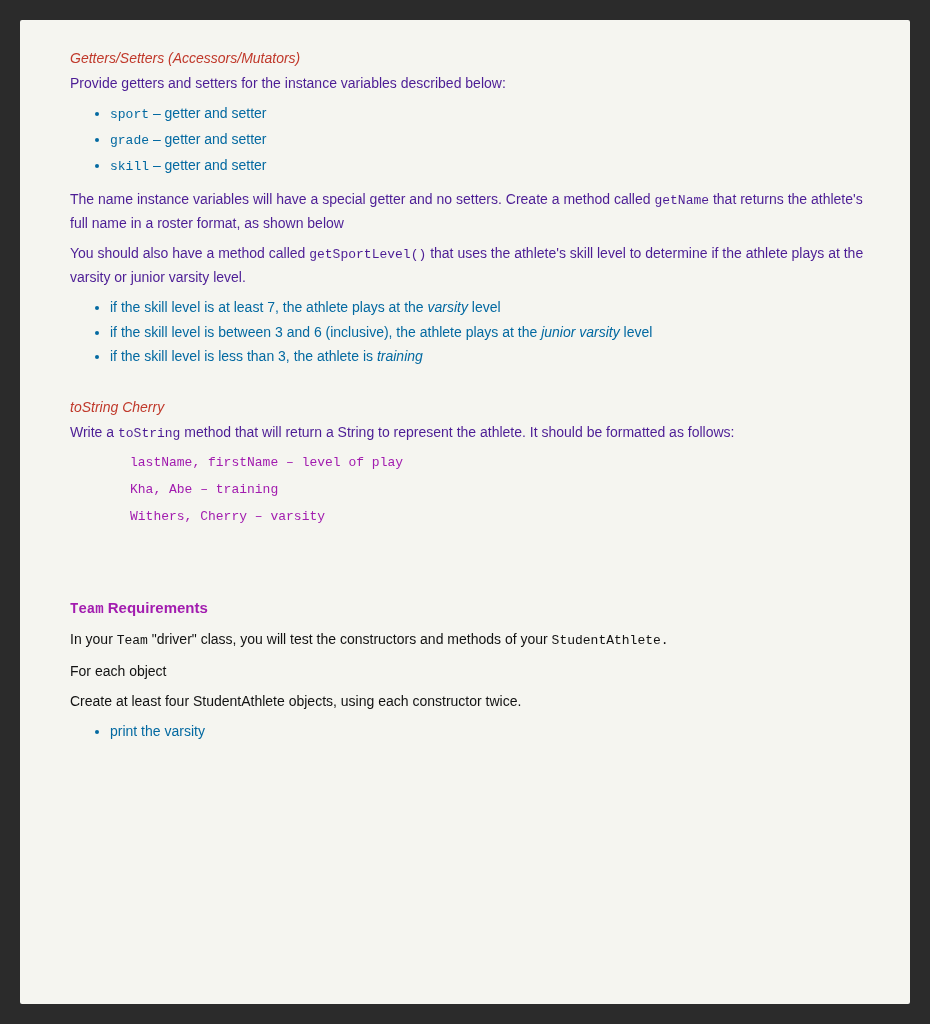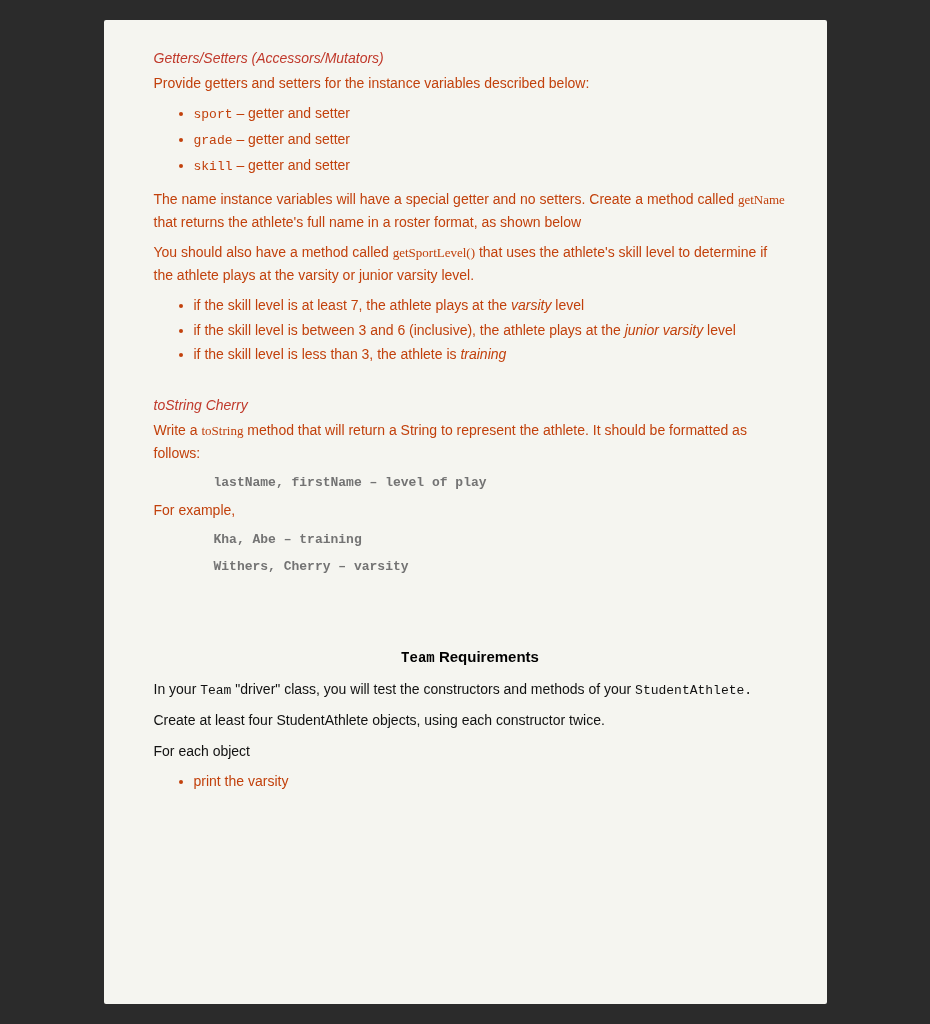--- a/index.html
+++ b/index.html
@@ -14,83 +14,81 @@
       min-height: 1024px;
       display: flex;
       align-items: flex-start;
       justify-content: center;
       padding: 20px;
       font-family: Arial, sans-serif;
     }
 
     .page-container {
       background-color: #f5f5f0;
-      width: 723px;
+      width: 890px;
       min-height: 984px;
       padding: 30px 40px 19px 50px;
       border-radius: 2px;
     }
 
     .section-heading-italic {
       color: #c0392b;
       font-style: italic;
       font-size: 14px;
       margin-bottom: 6px;
     }
 
     p {
       font-size: 14px;
       line-height: 1.6;
-      color: #c2410c;
+      color: #4c1d95;
       margin-bottom: 8px;
     }
 
     p code {
-      font-family: Liberation Serif, serif;
+      font-family: Liberation Mono, monospace;
       font-size: 13px;
     }
 
     ul {
       list-style: disc;
       margin-left: 40px;
       margin-bottom: 10px;
     }
 
     ul li {
       font-size: 14px;
       line-height: 1.6;
-      color: #c2410c;
+      color: #0369a1;
       margin-bottom: 2px;
     }
 
     ul li code {
       font-family: 'Courier New', Courier, monospace;
       font-size: 13px;
     }
 
     ul li em {
     }
 
     .code-block {
       font-family: 'Courier New', Courier, monospace;
       font-size: 13px;
-      color: #737373;
+      color: #a21caf;
       margin: 6px 0 6px 60px;
       line-height: 1.6;
-      font-weight: bold;
     }
 
     .section {
       margin-bottom: 16px;
     }
 
     .team-heading {
       font-size: 15px;
-      color: #000000;
-      text-align: center;
+      color: #a21caf;
     }
 
     .team-heading .team-code {
       font-family: 'Courier New', Courier, monospace;
       font-size: 14px;
       font-weight: bold;
     }
 
     .team-heading .requirements-bold {
       font-weight: bold;
@@ -142,35 +140,34 @@
   </div>
 
   <div class="divider-space"></div>
 
   <div class="section">
     <div class="section-heading-italic">toString Cherry</div>
     <p>
       <span>Write a </span><code>toString</code><span> method that will return a String to represent the athlete.  It should be formatted as follows:</span>
     </p>
     <div class="code-block">lastName, firstName – level of play</div>
-    <p>For example,</p>
     <div class="code-block">Kha, Abe – training</div>
     <div class="code-block">Withers, Cherry – varsity</div>
     <div class="divider-space"></div>
   </div>
 
   <div style="height: 30px;"></div>
 
   <div class="section">
     <p class="team-heading">
       <span class="team-code">Team</span>&nbsp;<span class="requirements-bold">Requirements</span>
     </p>
     <p class="team-body">
       <span>In your </span><code>Team</code><span> "driver" class, you will test the constructors and methods of your </span><code>StudentAthlete.</code>
     </p>
+    <p class="team-body">For each object</p>
     <p class="team-body">Create at least four StudentAthlete objects, using each constructor twice.</p>
-    <p class="team-body">For each object</p>
     <ul>
       <li>print the varsity</li>
     </ul>
   </div>
 
 </div>
 
 </body></html>

